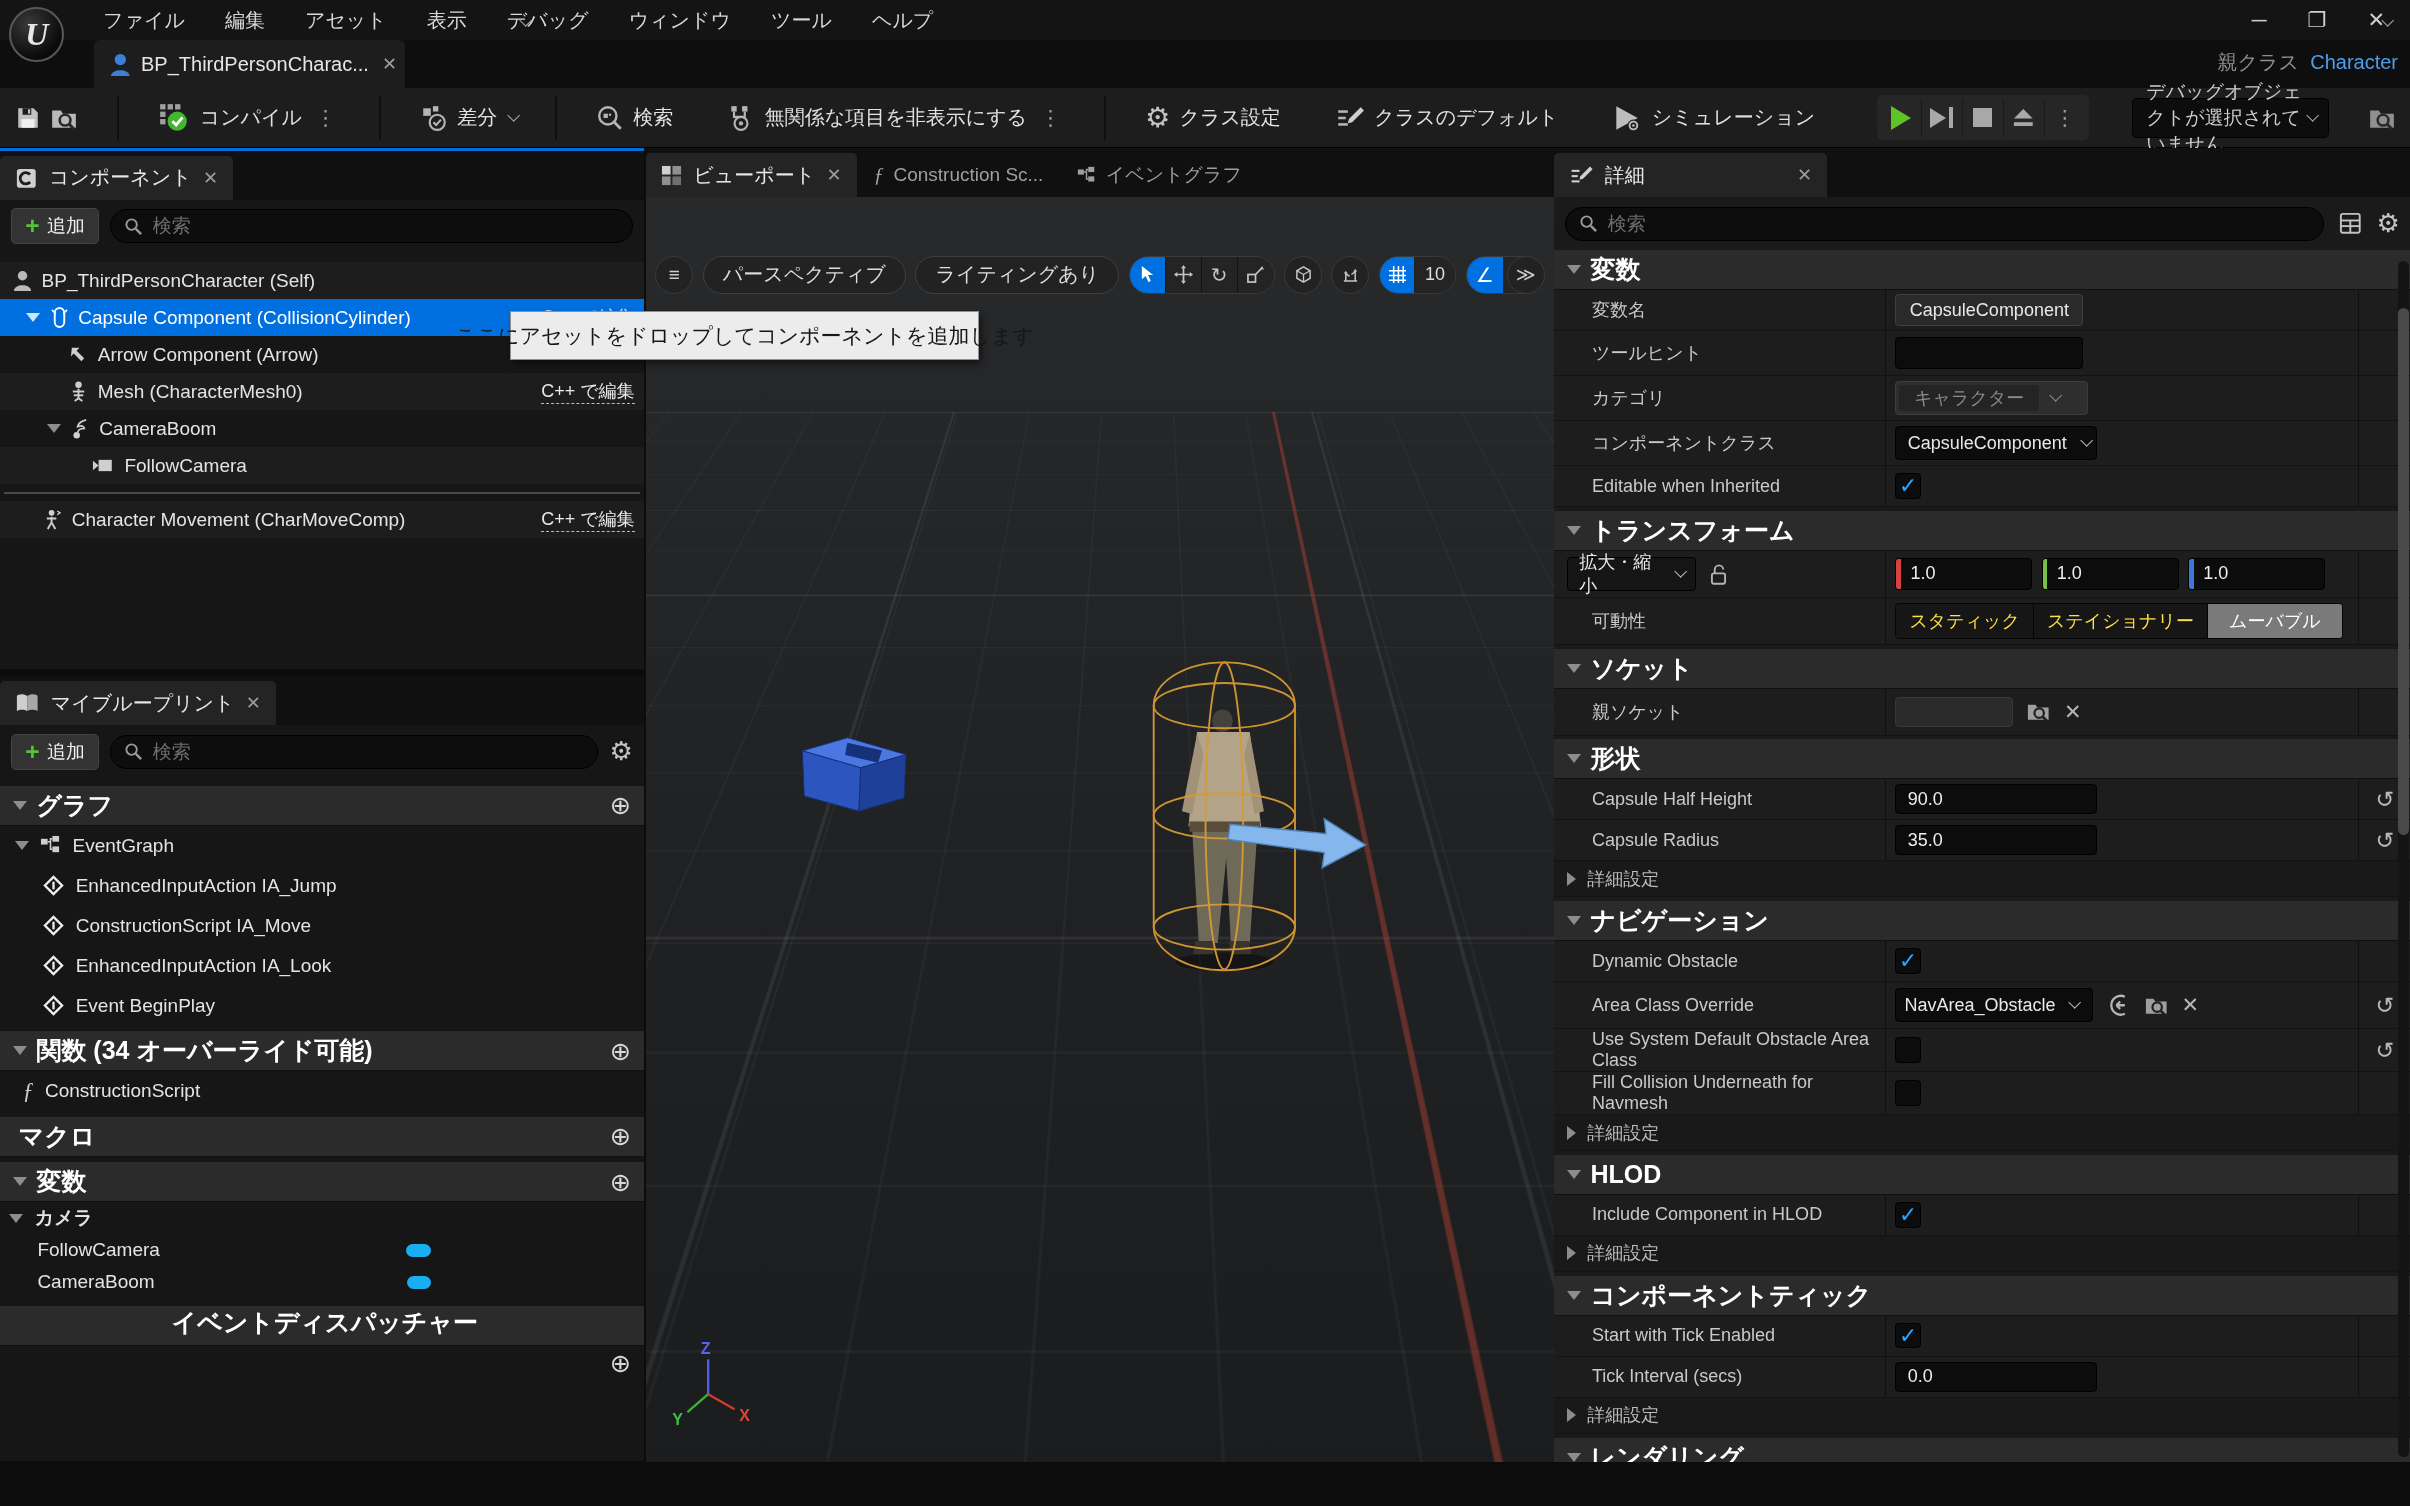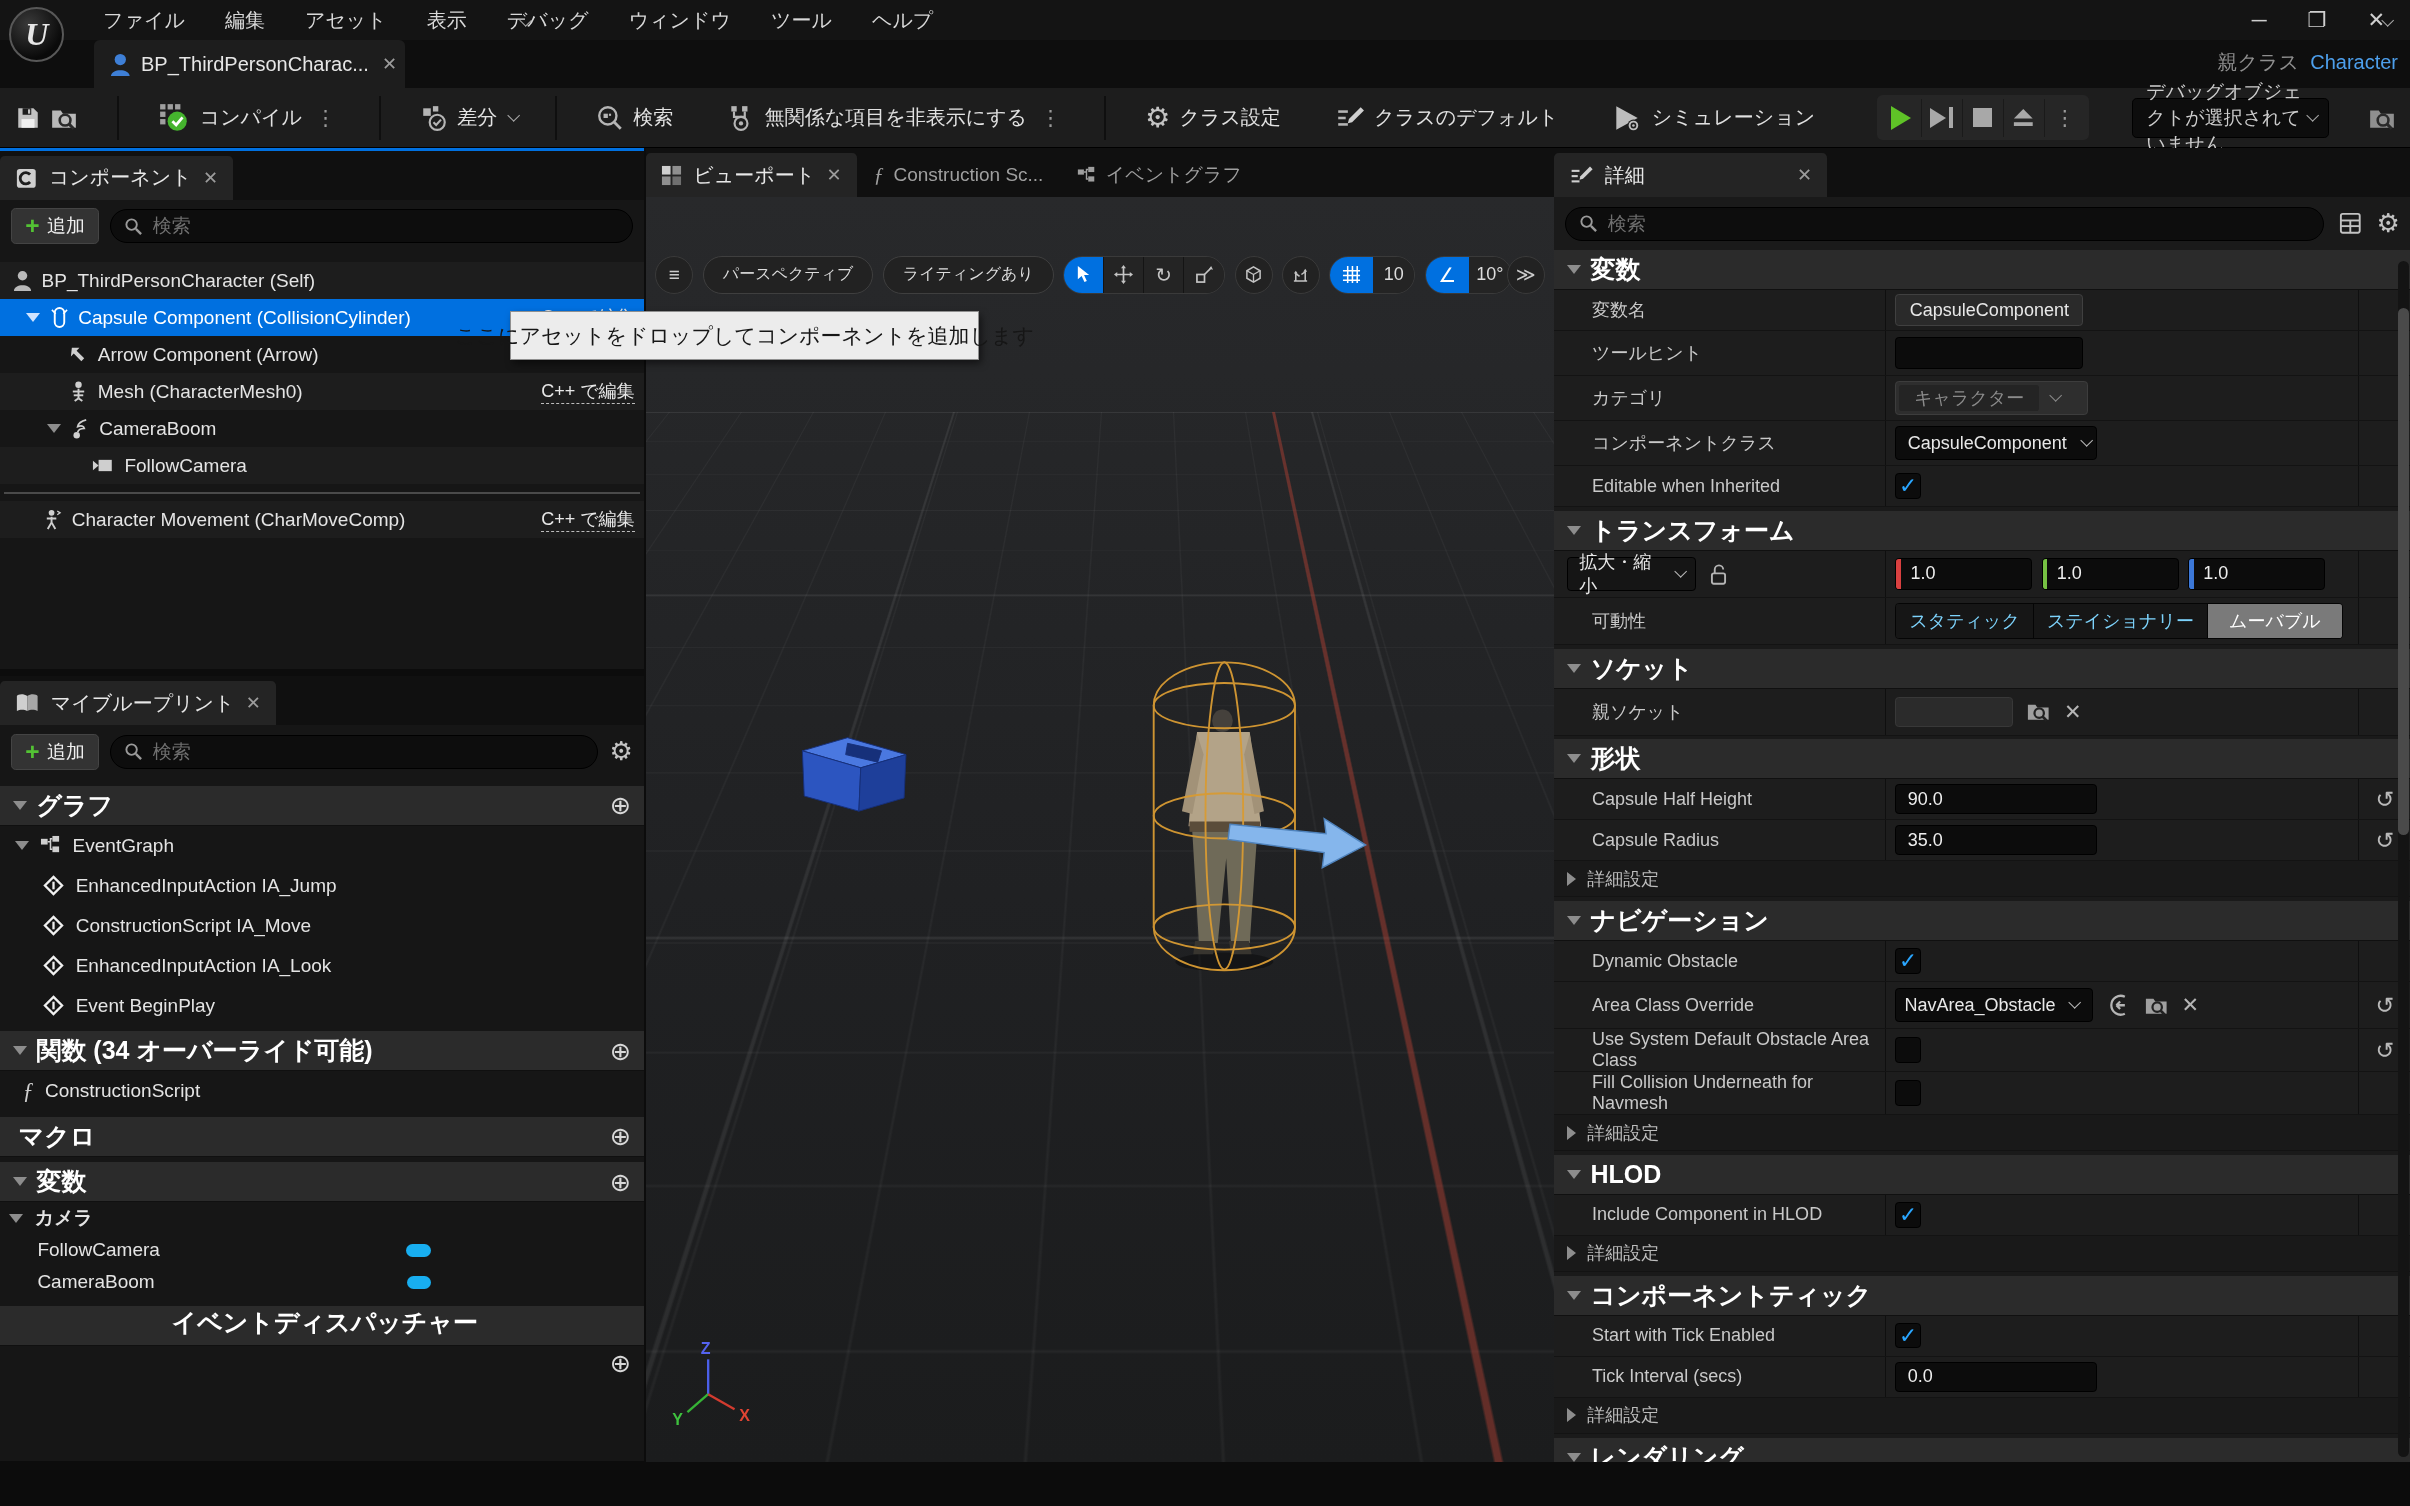--- a/index.html
+++ b/index.html
@@ -84,21 +84,21 @@
     transform:perspective(1412px) rotateX(67deg); transform-origin:50% 0;
     background-image:
       linear-gradient(rgba(255,255,255,0.07) 1.9px, transparent 1.9px),
       linear-gradient(90deg, rgba(255,255,255,0.07) 1.9px, transparent 1.9px),
       linear-gradient(rgba(255,255,255,0.04) 0.9px, transparent 0.9px),
       linear-gradient(90deg, rgba(255,255,255,0.04) 0.9px, transparent 0.9px);
     background-size:358px 358px, 358px 358px, 72px 72px, 72px 72px; }
   .wline-r { position:absolute; top:0; bottom:0; left:57%; width:2.8px; background:rgba(170,62,50,.5); }
   #vptoolbar { position:absolute; left:0; top:54px; width:908px; height:47px; display:flex; align-items:center; gap:9.4px; padding:0 9.4px; }
   .vcirc { width:38px; height:38px; border-radius:50%; background:#222; border:0.9px solid #3a3a3a; display:flex; align-items:center; justify-content:center; color:#ccc; font-size:19px; flex:none; }
-  .vpill { height:38px; border-radius:19px; background:rgba(34,34,34,.92); border:0.9px solid #3f3f3f; display:flex; align-items:center; padding:0 19px; color:#ddd; font-size:16px; white-space:nowrap; }
+  .vpill { height:38px; border-radius:19px; background:rgba(34,34,34,.92); border:0.9px solid #3f3f3f; display:flex; align-items:center; padding:0 19px; color:#ddd; font-size:20px; white-space:nowrap; }
   .toolgrp { display:flex; height:38px; border-radius:19px; overflow:hidden; border:0.9px solid #3a3a3a; }
   .toolgrp > div { width:40px; display:flex; align-items:center; justify-content:center; background:#242424; border-right:0.9px solid #141414; color:#c4c4c4; font-size:20px; }
   .toolgrp > div:last-child { border-right:none; }
   .toolgrp .on { background:#0070e0; color:#fff; }
   .snapgrp { display:flex; height:38px; border-radius:19px; overflow:hidden; border:0.9px solid #3a3a3a; }
   .snapgrp .b { width:43px; background:#0070e0; display:flex; align-items:center; justify-content:center; color:#fff; }
   .snapgrp .v { min-width:41px; padding:0 7.5px; background:#242424; display:flex; align-items:center; justify-content:center; color:#ddd; font-size:18px; }
 
   
   #details { left:1554px; top:148px; width:857px; height:1314px; background:#1a1a1a; }
@@ -111,21 +111,21 @@
   .tfield { height:30px; background:#0c0c0c; border:0.9px solid #000; border-radius:3.8px; color:#eee; font-size:18px; display:flex; align-items:center; padding:0 11.3px; }
   .namebox { height:32px; min-width:188px; background:#2a2a2a; border:0.9px solid #404040; border-radius:3.8px; color:#e8e8e8; font-size:18px; display:flex; align-items:center; justify-content:center; padding:0 11.3px; }
   .ddown { height:34px; background:#0c0c0c; border:0.9px solid #000; border-radius:3.8px; color:#e8e8e8; font-size:18px; display:flex; align-items:center; padding:0 11.3px; gap:13px; }
   .ddown .chev { border-color:#bbb; }
   .ddisabled { height:34px; background:#2e2e2e; border:0.9px solid #3d3d3d; border-radius:3.8px; display:flex; align-items:center; padding:2.8px; gap:9.4px; }
   .ddisabled .in { background:#242424; height:26px; border-radius:2.8px; display:flex; align-items:center; padding:0 15px; color:#8b8b8b; font-size:18px; }
   .check { width:25.4px; height:25.4px; background:#0c0c0c; border:0.9px solid #000; border-radius:3.8px; display:flex; align-items:center; justify-content:center; color:#2aa6ff; font-size:21.7px; font-weight:bold; }
   .scalef { width:137px; height:32px; background:#0c0c0c; border:0.9px solid #000; border-radius:3.8px; display:flex; align-items:center; color:#eee; font-size:18px; overflow:hidden; }
   .scalef .bar { width:4.7px; align-self:stretch; margin-right:9.4px; flex:none; }
   .seg { display:flex; height:36px; border-radius:3.8px; overflow:hidden; border:0.9px solid #050505; }
-  .seg > div { min-width:134px; padding:0 13px; display:flex; align-items:center; justify-content:center; background:#161616; color:#7dd3fc; font-size:18px; border-right:0.9px solid #050505; }
+  .seg > div { min-width:134px; padding:0 13px; display:flex; align-items:center; justify-content:center; background:#161616; color:#fde047; font-size:18px; border-right:0.9px solid #050505; }
   .seg > div:last-child { border-right:none; }
   .seg .on { background:#7a7a7a; color:#fff; }
   .advrow { height:36px; background:#191919; display:flex; align-items:center; gap:11.3px; padding-left:13px; color:#bdbdbd; font-size:18px; border-bottom:0.9px solid #131313; }
 
   
   #tooltip { left:510px; top:311px; width:469px; height:49px; background:#ececec; border:0.9px solid #8f8f8f;
     box-shadow:2.8px 3.8px 7.5px rgba(0,0,0,.55); display:flex; align-items:center; justify-content:center;
     color:#161616; font-size:21px; z-index:60; white-space:nowrap; }
 
   

